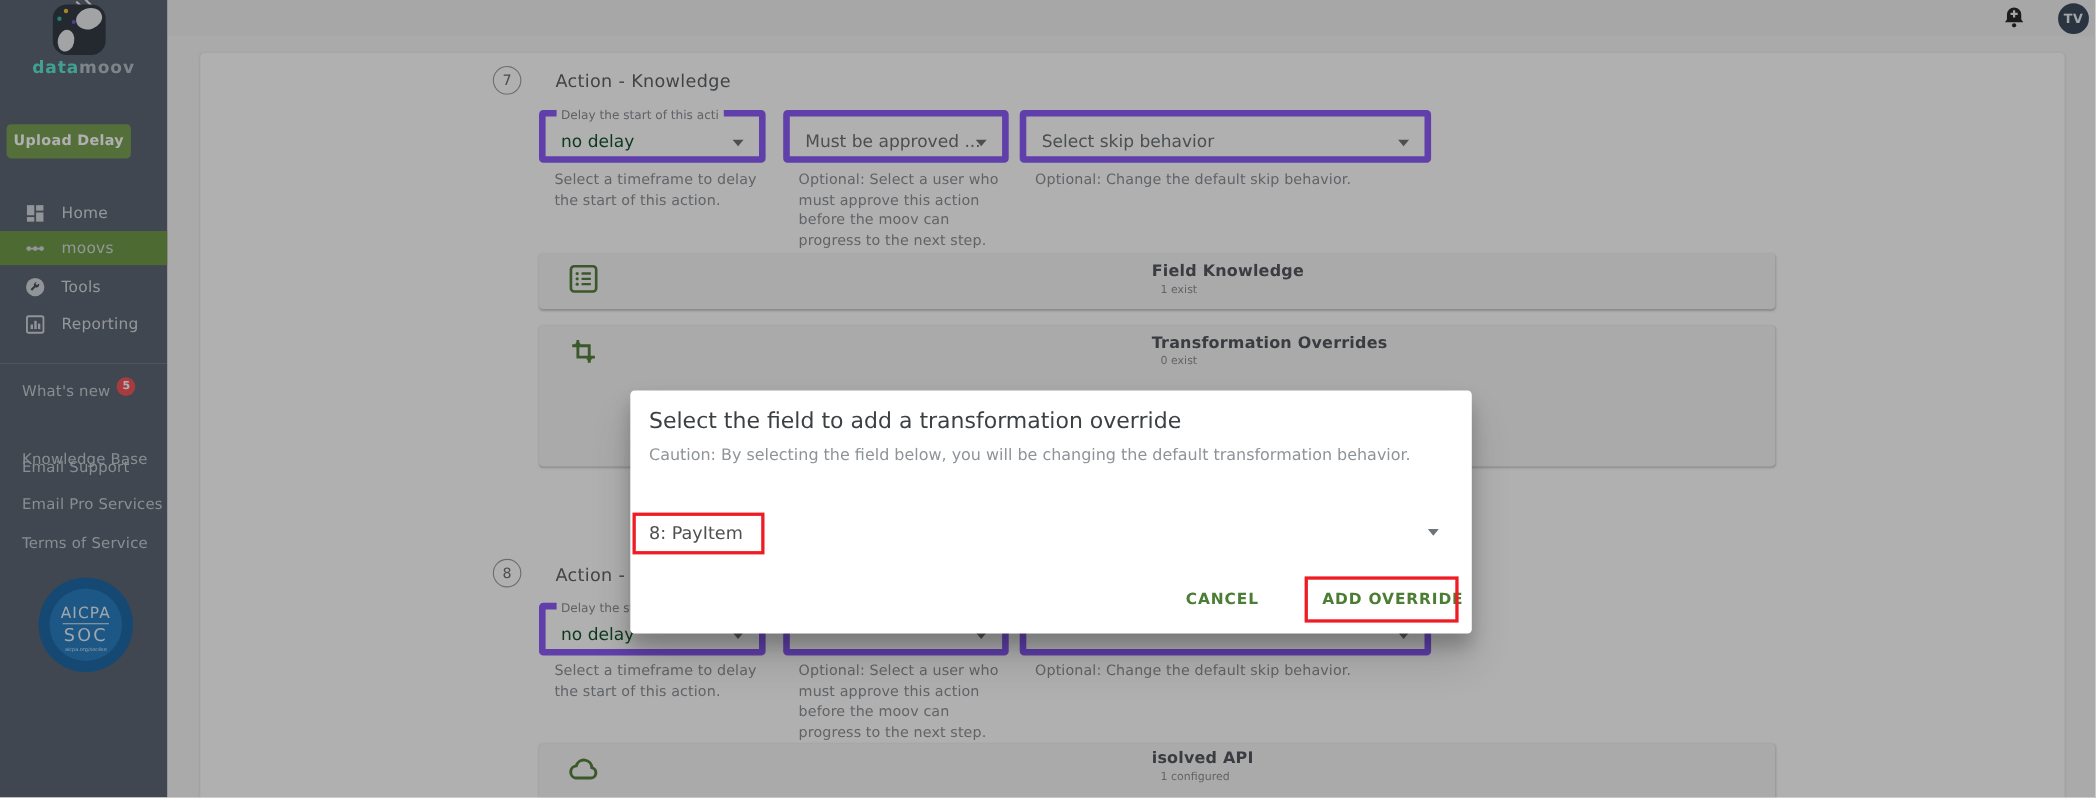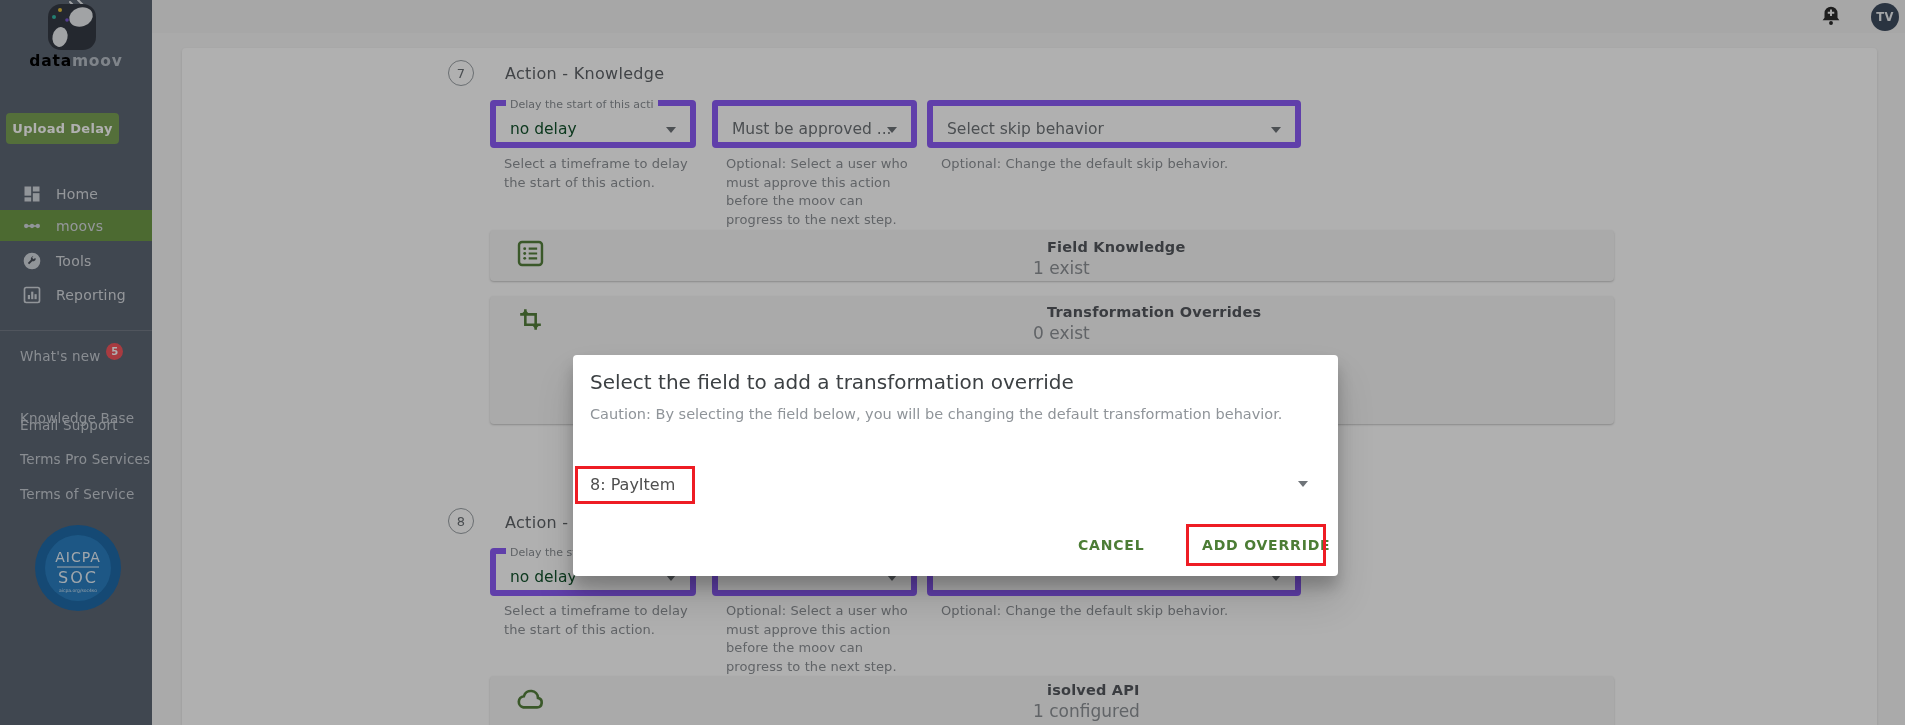--- a/index.html
+++ b/index.html
@@ -11,21 +11,21 @@
   .bell{position:absolute;left:1818px;top:4px;width:26px;height:26px;cursor:pointer;}
   .avatar{position:absolute;left:1871px;top:3px;width:28px;height:28px;border-radius:50%;
           background:#3e4c5f;color:#eef1f4;font-size:11.5px;font-weight:bold;
           display:flex;align-items:center;justify-content:center;letter-spacing:.5px;}
 
   
   .sidebar{position:absolute;left:0;top:0;width:152px;height:725px;background:#5e6774;z-index:2;}
   .logo{position:absolute;left:40px;top:0px;width:64px;height:52px;}
   .wordmark{position:absolute;left:0;top:52px;width:152px;text-align:center;font-size:15.5px;
             font-weight:600;letter-spacing:.8px;}
-  .wm-a{color:#000000;} .wm-b{color:#b9c0c8;}
+  .wm-a{color:#5eead4;} .wm-b{color:#b9c0c8;}
   .upload{position:absolute;left:6px;top:113px;width:113px;height:31px;background:#7aa154;border:none;
           border-radius:4px;color:#fff;font-size:13px;font-weight:bold;letter-spacing:.3px;cursor:pointer;}
   .nav-item{position:absolute;left:0;width:152px;height:31px;display:flex;align-items:center;cursor:pointer;}
   .nav-item .nav-icon{position:absolute;left:22px;width:20px;height:20px;}
   .nav-item .nav-label{position:absolute;left:56px;font-size:14px;color:#d7dbe0;letter-spacing:.2px;}
   .nav-home{top:178px;text-align:center;} .nav-moovs{top:210px;background:#6f9a47;} .nav-tools{top:245px;} .nav-reporting{top:279px;}
   .sb-divider{position:absolute;left:0;top:330px;width:152px;height:1px;background:rgba(255,255,255,.14);}
   .sb-link{position:absolute;left:20px;font-size:13.5px;color:#c7cdd4;cursor:pointer;letter-spacing:.2px;}
   .lk0{top:348px;} .lk1{top:383px;margin-top:27px;} .lk2{top:417px;} .lk3{top:451px;} .lk4{top:486px;}
   .badge{display:inline-block;margin-left:6px;transform:translateY(-6px);width:17px;height:17px;border-radius:50%;
@@ -44,21 +44,21 @@
                 background:#fff;padding:0 4px;font-size:11px;color:#8a8f94;}
   .osel .val{position:absolute;left:14px;top:14px;font-size:15.5px;color:#14532d;white-space:nowrap;}
   .osel .val.ph{color:#6e7377;}
   .caret{position:absolute;right:14px;top:21px;width:0;height:0;border-left:5px solid transparent;
          border-right:5px solid transparent;border-top:6px solid #6f7479;}
   .helper{position:absolute;font-size:13px;color:#8d9196;line-height:18.5px;letter-spacing:.1px;}
 
   .card{position:absolute;left:490px;width:1124px;background:#f6f6f6;border-radius:4px;
         box-shadow:0 1px 2px rgba(0,0,0,.22);cursor:pointer;}
   .card .c-title{position:absolute;left:557px;font-size:14.5px;font-weight:bold;color:#54585e;letter-spacing:.2px;}
-  .card .c-sub{position:absolute;left:543px;font-size:17px;color:#8d9196;}
+  .card .c-sub{position:absolute;left:565px;font-size:10px;color:#8d9196;}
   .acc-icon{position:absolute;}
 
   
   .scrim{position:absolute;left:0;top:0;width:1905px;height:725px;background:rgba(0,0,0,.31);z-index:50;}
   .modal{position:absolute;left:573px;top:355px;width:765px;height:221px;background:#fff;border-radius:4px;
          box-shadow:0 11px 15px rgba(0,0,0,.2),0 24px 38px rgba(0,0,0,.14);z-index:60;}
   .m-title{position:absolute;left:17px;top:15px;font-size:20px;color:#3c4043;}
   .m-caution{position:absolute;left:17px;top:51px;font-size:14.5px;color:#8f9499;white-space:nowrap;}
   .m-select{position:absolute;left:10px;top:108px;width:745px;height:42px;cursor:pointer;}
   .m-select .m-val{position:absolute;left:7px;top:12px;font-size:16px;color:#4f4f4f;}
@@ -247,21 +247,21 @@
       <span class="nav-label">Reporting</span>
     </div>
 
     <div class="sb-divider"></div>
 
     <div class="sb-link lk0">
       <span>What's new</span><span class="badge">5</span>
     </div>
     <div class="sb-link lk1">Knowledge Base</div>
     <div class="sb-link lk2">Email Support</div>
-    <div class="sb-link lk3">Terms Pro Services</div>
+    <div class="sb-link lk3">Email Pro Services</div>
     <div class="sb-link lk4">Terms of Service</div>
 
     <div class="soc">
       <svg width="88" height="88" viewBox="0 0 88 88">
         <circle cx="44" cy="44" r="43" fill="#1f6aa8"></circle>
         <circle cx="44" cy="44" r="33" fill="#2a7fc1"></circle>
         <text x="44" y="38" text-anchor="middle" fill="#e8f1f9" font-size="14" letter-spacing="1">AICPA</text>
         <line x1="23" y1="43" x2="65" y2="43" stroke="#e8f1f9" stroke-width="1"></line>
         <text x="44" y="59" text-anchor="middle" fill="#e8f1f9" font-size="16" letter-spacing="2">SOC</text>
         <text x="44" y="68" text-anchor="middle" fill="#cfe2f2" font-size="4.5">aicpa.org/soc4so</text>

